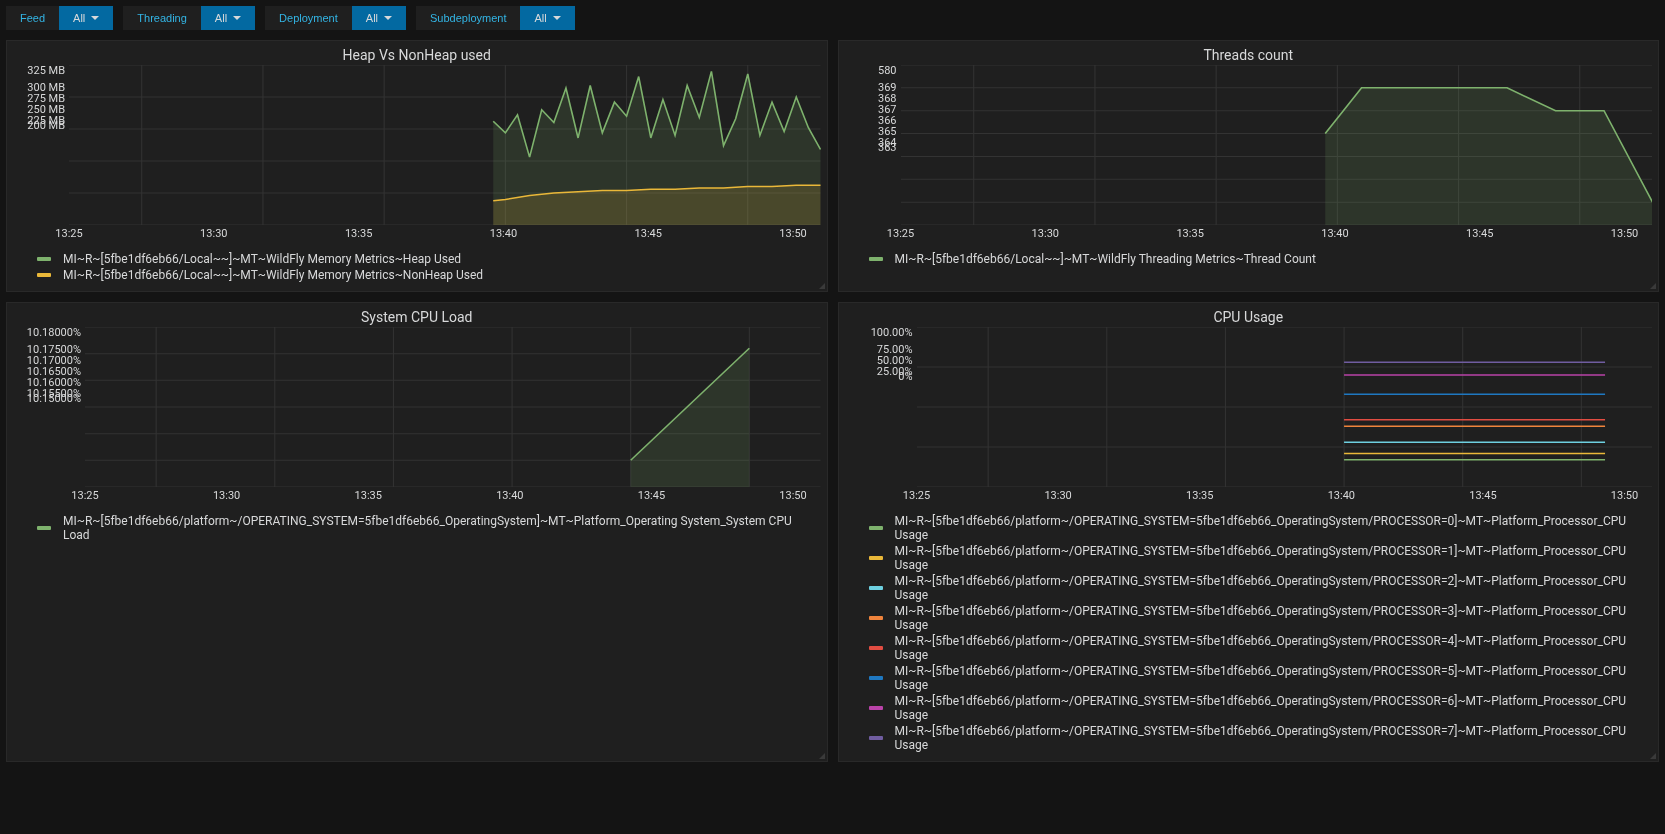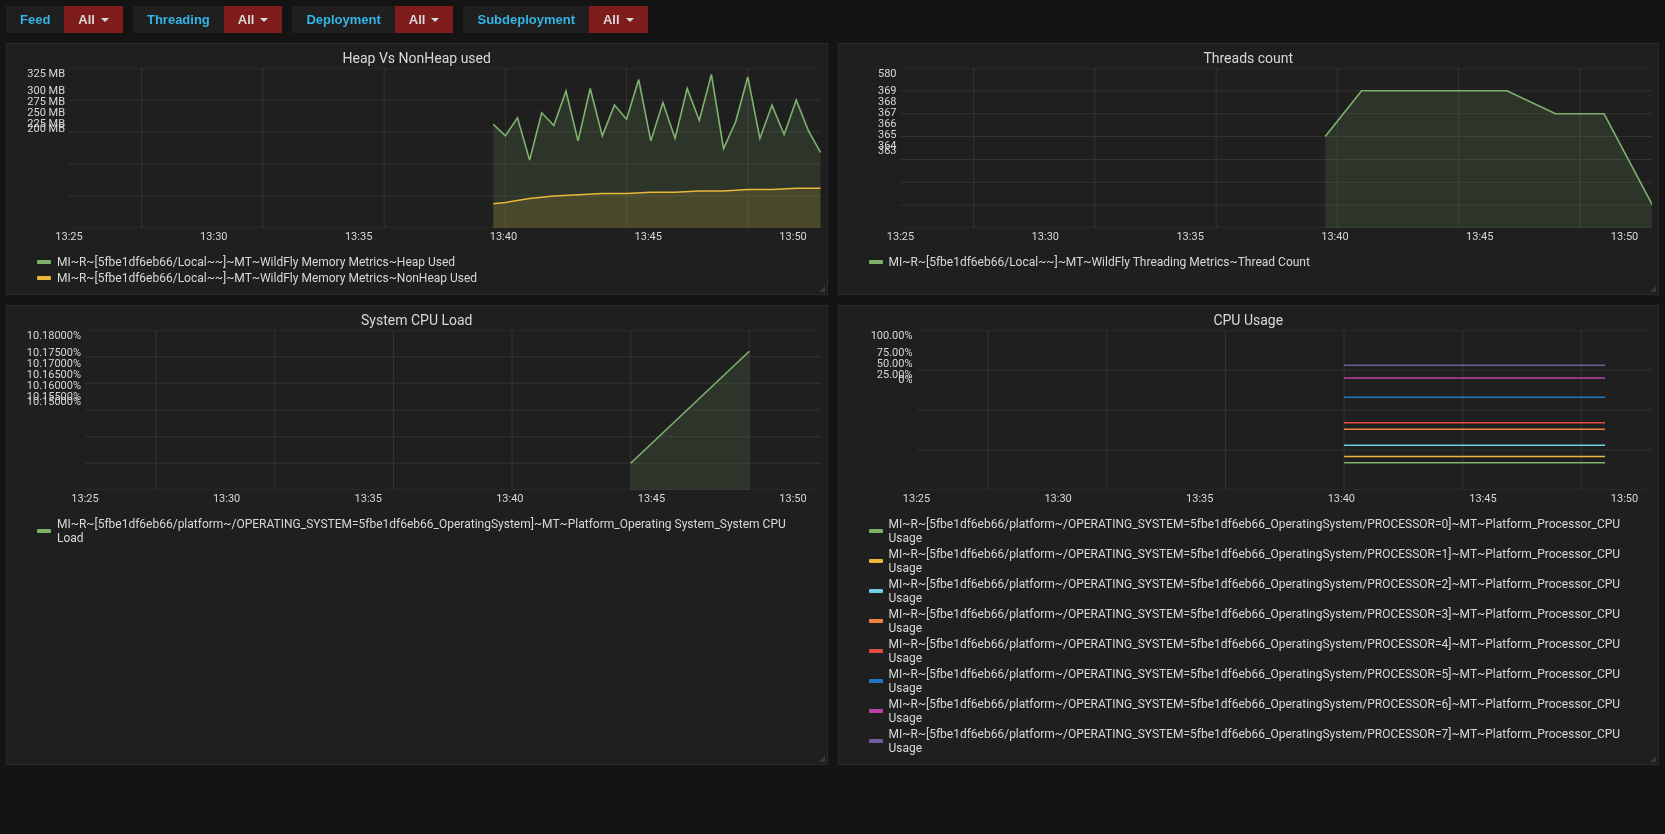--- a/index.html
+++ b/index.html
@@ -17,29 +17,28 @@
     padding: 6px 6px 10px 6px;
   }
   .btn-group {
     display: flex;
   }
   .btn {
     background: #262626;
     color: #d8d9da;
     border: none;
     padding: 6px 14px;
-    font-size: 13px;
+    font-size: 11px;
     cursor: pointer;
     display: inline-flex;
     align-items: center;
     gap: 4px;
-    font-weight: bold;
   }
   .btn.link { color: #33b5e5; background: #1f1f1f; }
-  .btn.select { background: #7f1d1d; justify-content: center; }
+  .btn.select { background: #0369a1; justify-content: center; }
   .caret {
     display: inline-block;
     width: 0; height: 0;
     border-left: 4px solid transparent;
     border-right: 4px solid transparent;
     border-top: 4px solid #d8d9da;
     margin-left: 2px;
   }
   .grid {
     display: grid;
@@ -99,21 +98,21 @@
   .x-axis.wide-left { left: 78px; }
   .x-axis span { transform: translateX(-50%); }
   .legend {
     padding: 8px 30px 8px 30px;
     font-size: 12px;
     color: #d8d9da;
   }
   .legend-item {
     display: flex;
     align-items: center;
-    gap: 6px;
+    gap: 12px;
     padding: 1px 0;
     cursor: pointer;
   }
   .swatch {
     width: 14px; height: 4px;
     border-radius: 1px;
     flex: 0 0 14px;
   }
   .resize-handle {
     position: absolute;

